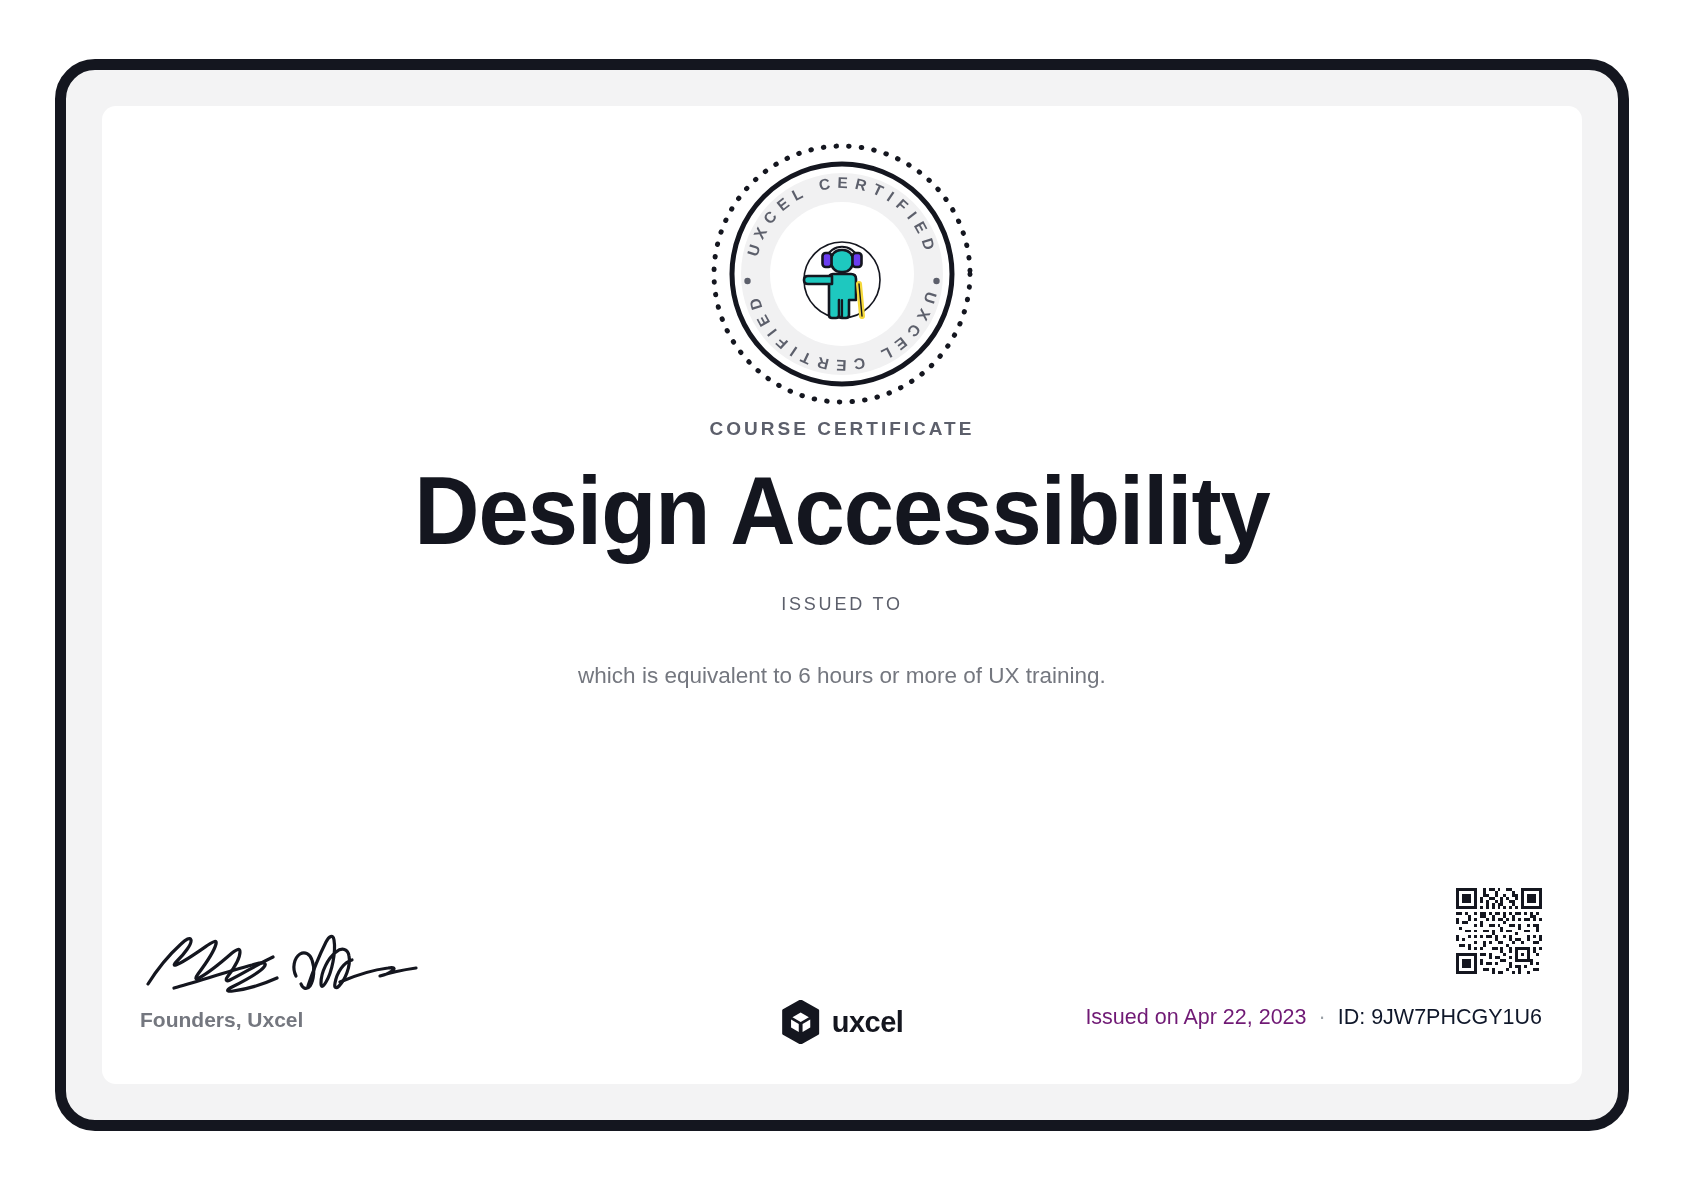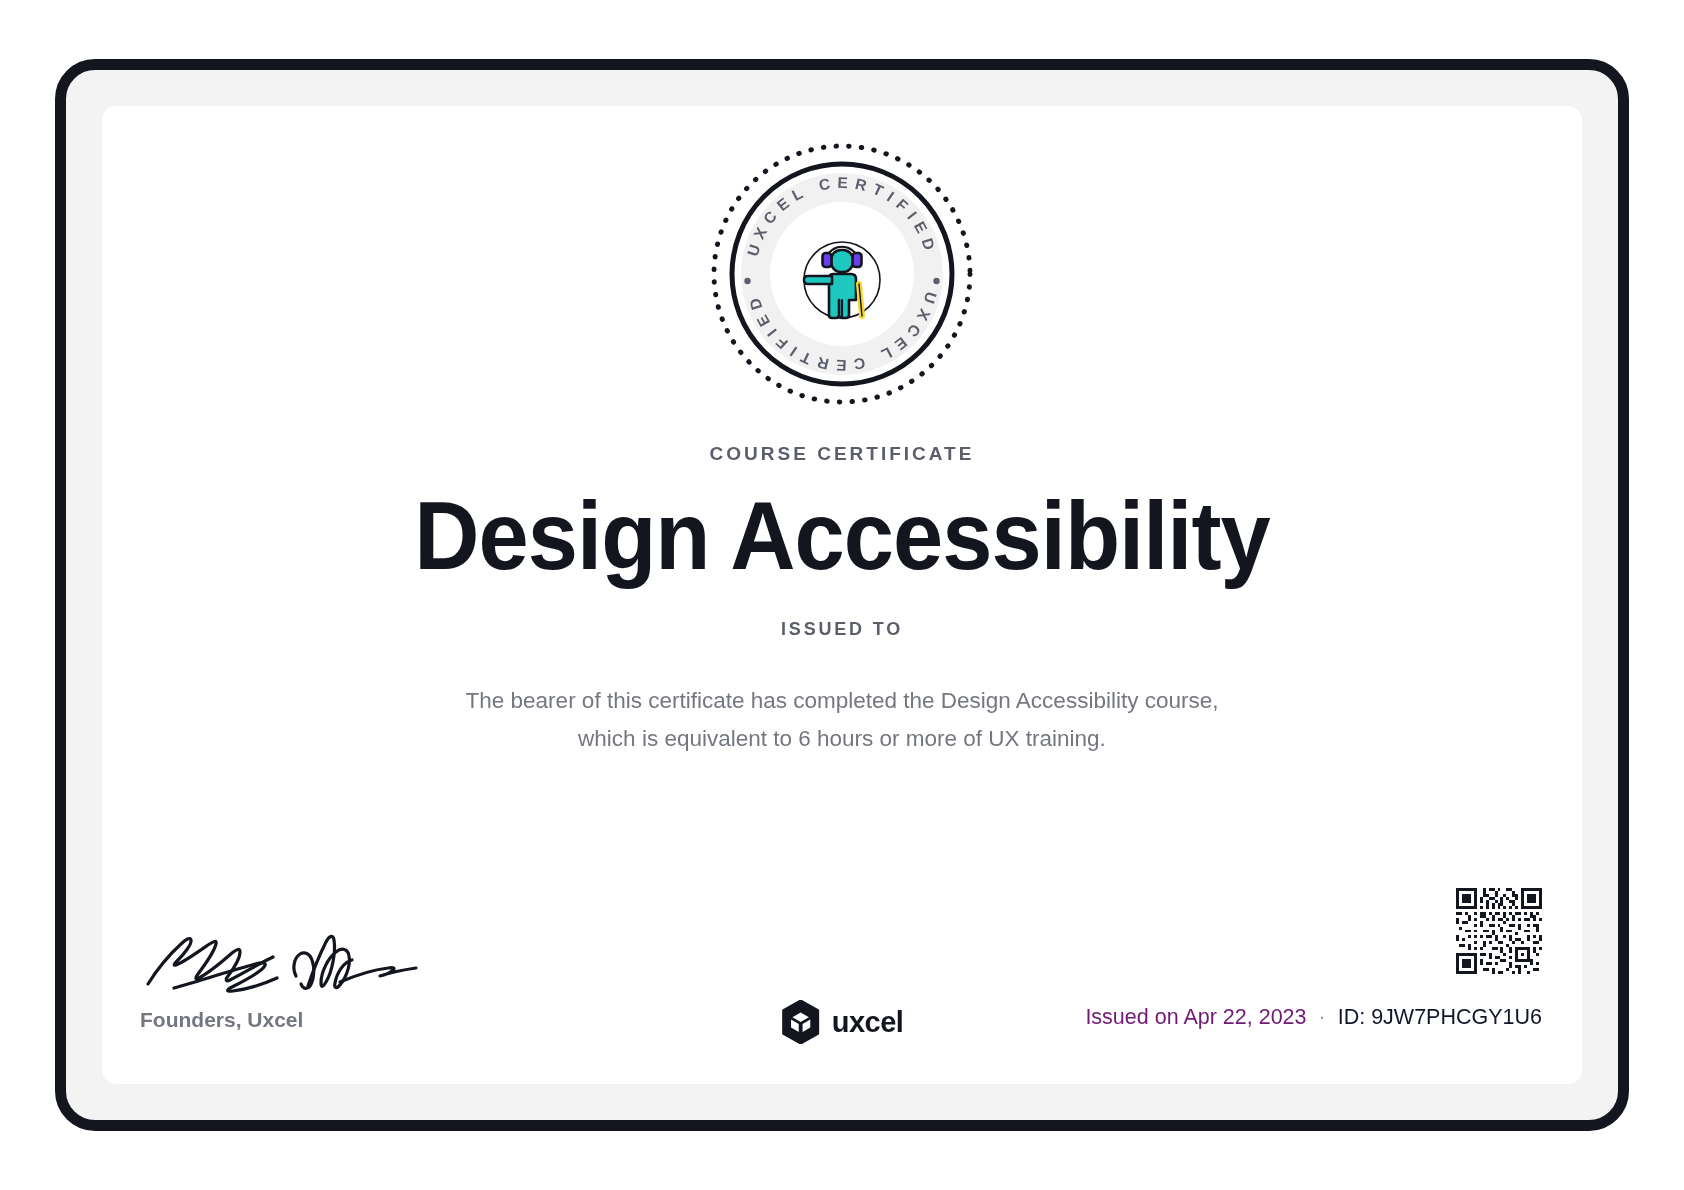--- a/index.html
+++ b/index.html
@@ -38,21 +38,21 @@
   
   .badge-wrap{
     margin-top:34px;
     width:268px;height:268px;
     position:relative;
   }
   .badge-svg{display:block;width:268px;height:268px;}
 
   
   .kicker{
-    margin-top:35px;
+    margin-top:10px;
     font-size:19px;
     font-weight:700;
     letter-spacing:3.0px;
     color:#5c5f6b;
     text-transform:uppercase;
     font-family:"Liberation Sans", sans-serif;
   }
   .title{
     margin-top:22px;
     font-size:96px;
@@ -61,21 +61,21 @@
     color:#14161f;
     font-family:"Liberation Sans Narrow","Liberation Sans", sans-serif;
     letter-spacing:-1px;
     transform:scaleX(0.94);
     transform-origin:center;
     white-space:nowrap;
   }
   .issued-to{
     margin-top:34px;
     font-size:18px;
-    font-weight:700;
+    font-weight:400;
     letter-spacing:2.8px;
     color:#5c5f6b;
     text-transform:uppercase;
     font-family:"Liberation Sans", sans-serif;
   }
   .recipient{
     margin-top:22px;
     font-size:41px;
     font-weight:700;
     color:#14161f;
@@ -204,21 +204,20 @@
       </div>
 
       <div class="kicker">COURSE CERTIFICATE</div>
 
       <div class="title">Design Accessibility</div>
 
       <div class="issued-to">ISSUED TO</div>
 
 
       <div class="desc">
-        <div>The bearer of this certificate has completed the Design Accessibility course,</div>
         <div>which is equivalent to 6 hours or more of UX training.</div>
       </div>
 
       <div class="footer">
 
         <div class="sig-block">
           <svg class="sig-svg" viewBox="0 0 300 84" xmlns="http://www.w3.org/2000/svg">
             <g fill="none" stroke="#14161f" stroke-width="3.2" stroke-linecap="round" stroke-linejoin="round">
 
               <path d="M8,74 C18,58 30,44 41,34 C46,29 50,27 51,30 C52,34 44,44 38,50

